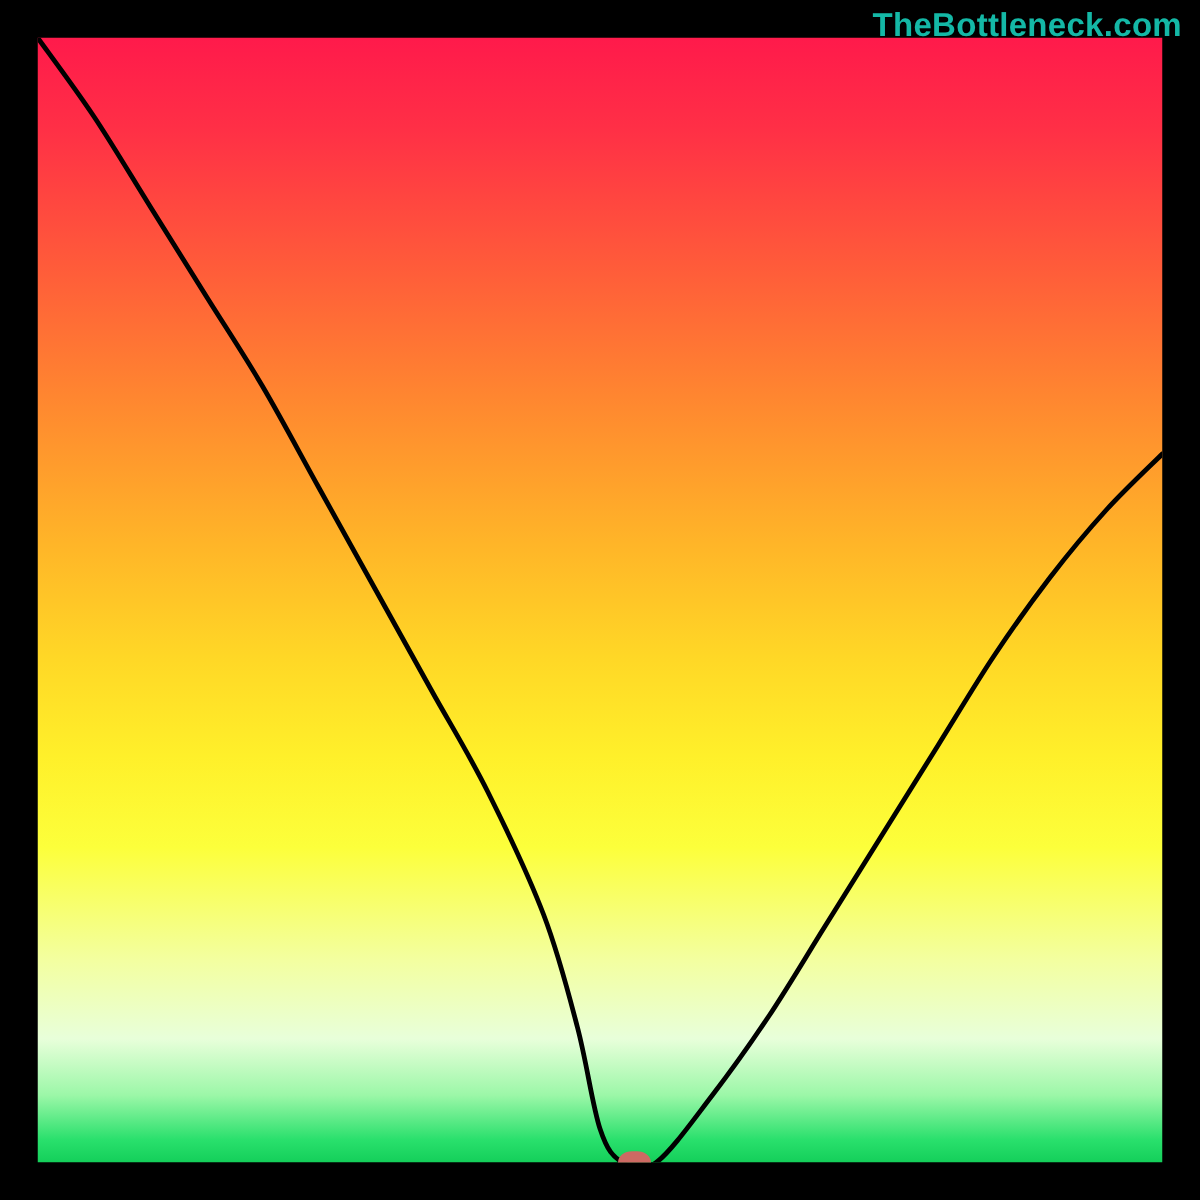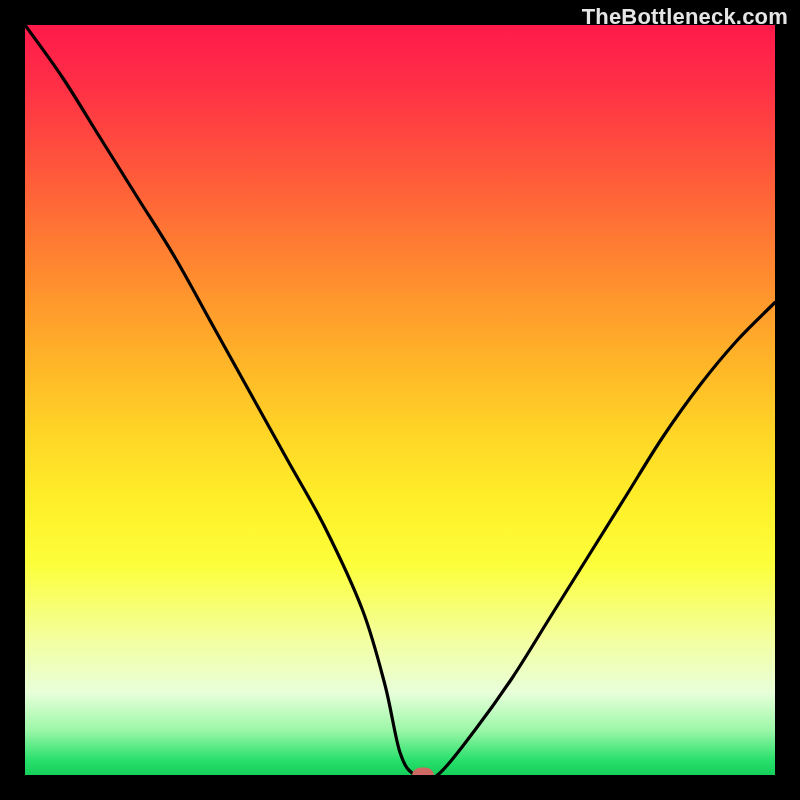--- a/index.html
+++ b/index.html
@@ -18,21 +18,21 @@
     height: 800px;
     background: #000;
   }
   .watermark {
     position: absolute;
     top: 4px;
     right: 12px;
     font-family: Arial, Helvetica, sans-serif;
     font-size: 22px;
     font-weight: 600;
-    color: #e5e5e5;
+    color: #14b8a6;
     letter-spacing: 0.2px;
   }
   .plot {
     position: absolute;
     left: 25px;
     top: 25px;
     width: 750px;
     height: 750px;
     overflow: hidden;
   }

